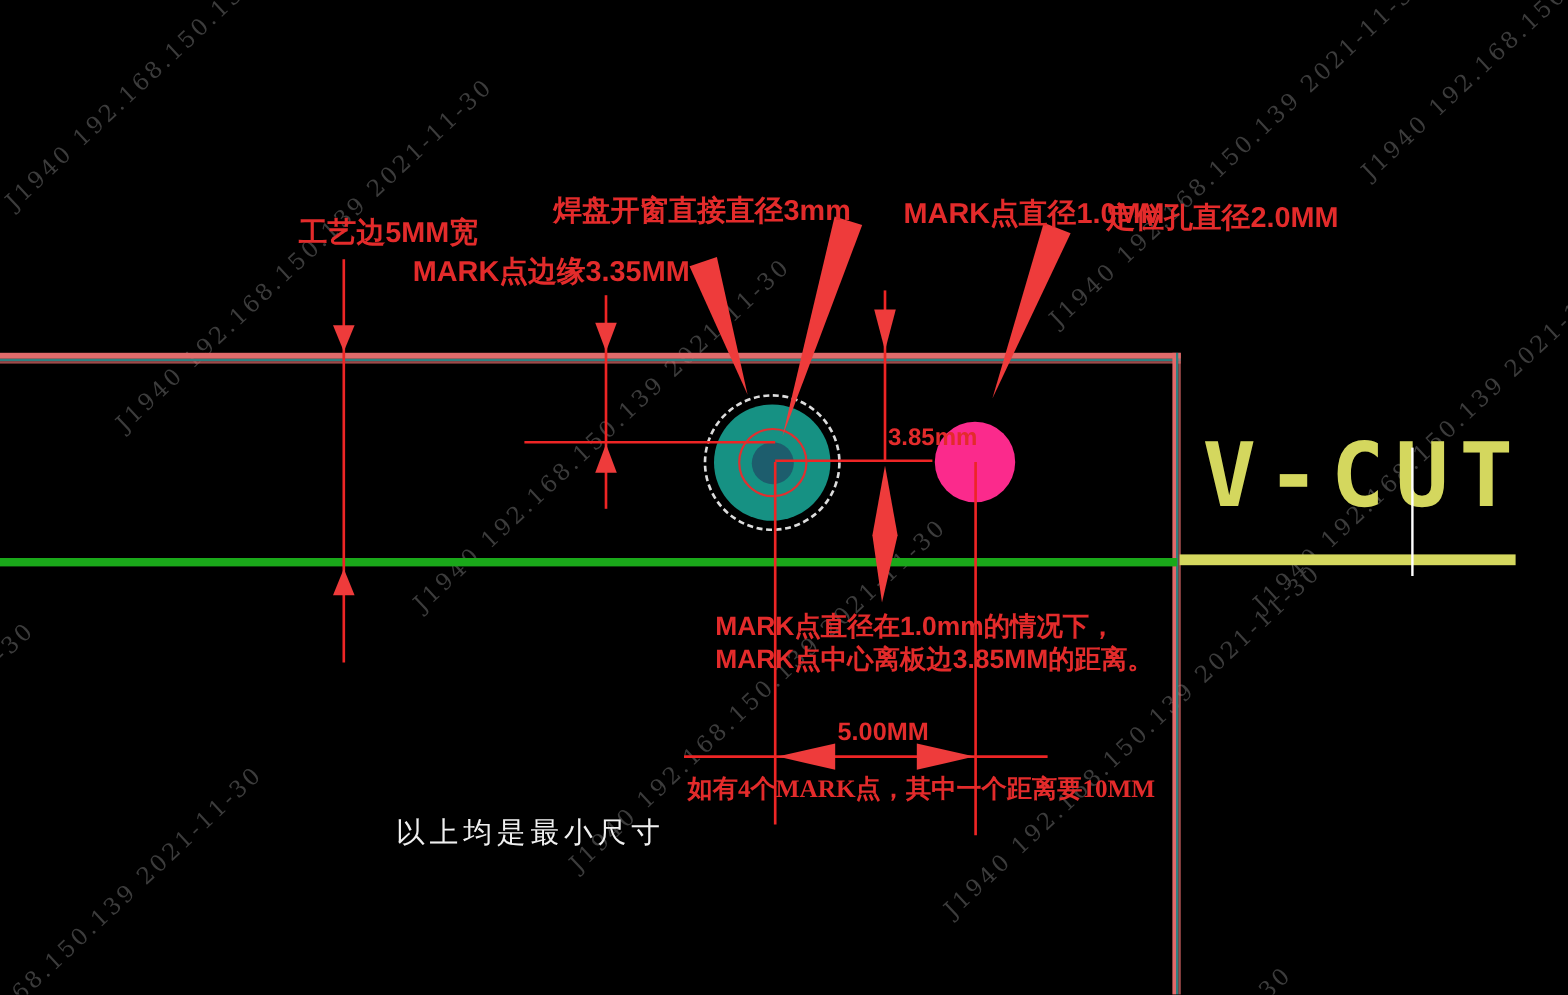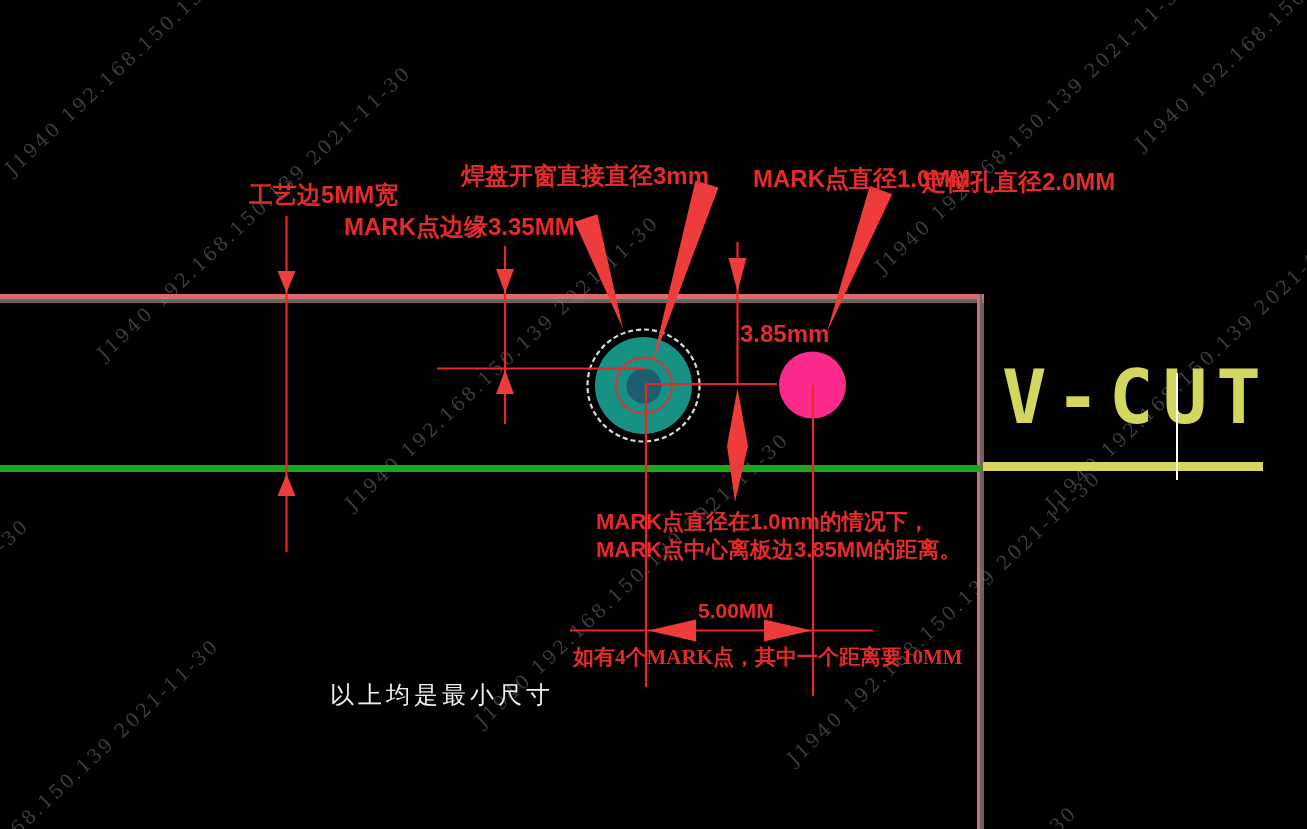--- a/index.html
+++ b/index.html
@@ -37,21 +37,21 @@
   .pad-core{fill:var(--pad-core);}
   .mark-ring{fill:none;stroke:var(--mark-red);stroke-width:1.8;}
   .hole{fill:var(--hole-pink);}
   
   .txt{position:absolute;z-index:4;line-height:1.15;white-space:nowrap;}
   .red{color:var(--red-text);}
   .lbl{font-size:24px;font-weight:700;}
   .note{font-size:22px;font-weight:600;text-align:right;}
   .dim{font-size:21px;font-weight:700;margin-left:12px;}
   .serifnote{font-family:"Liberation Serif","DejaVu Serif",serif;font-size:21px;font-weight:700;}
-  #t-385{font-size:24px;font-weight:600;}
+  #t-385{font-size:20px;font-weight:600;margin-top:34px;}
   #t-foot{color:var(--white-text);font-family:Liberation Mono, monospace;
           font-size:24px;letter-spacing:4px;font-weight:500;}
   #t-vcut{color:var(--yellow);font-family:"DejaVu Sans Mono",monospace;
           font-size:74px;font-weight:700;letter-spacing:9px;line-height:1;}
 </style>
 </head>
 <body>
 
 <div id="stage">
 

